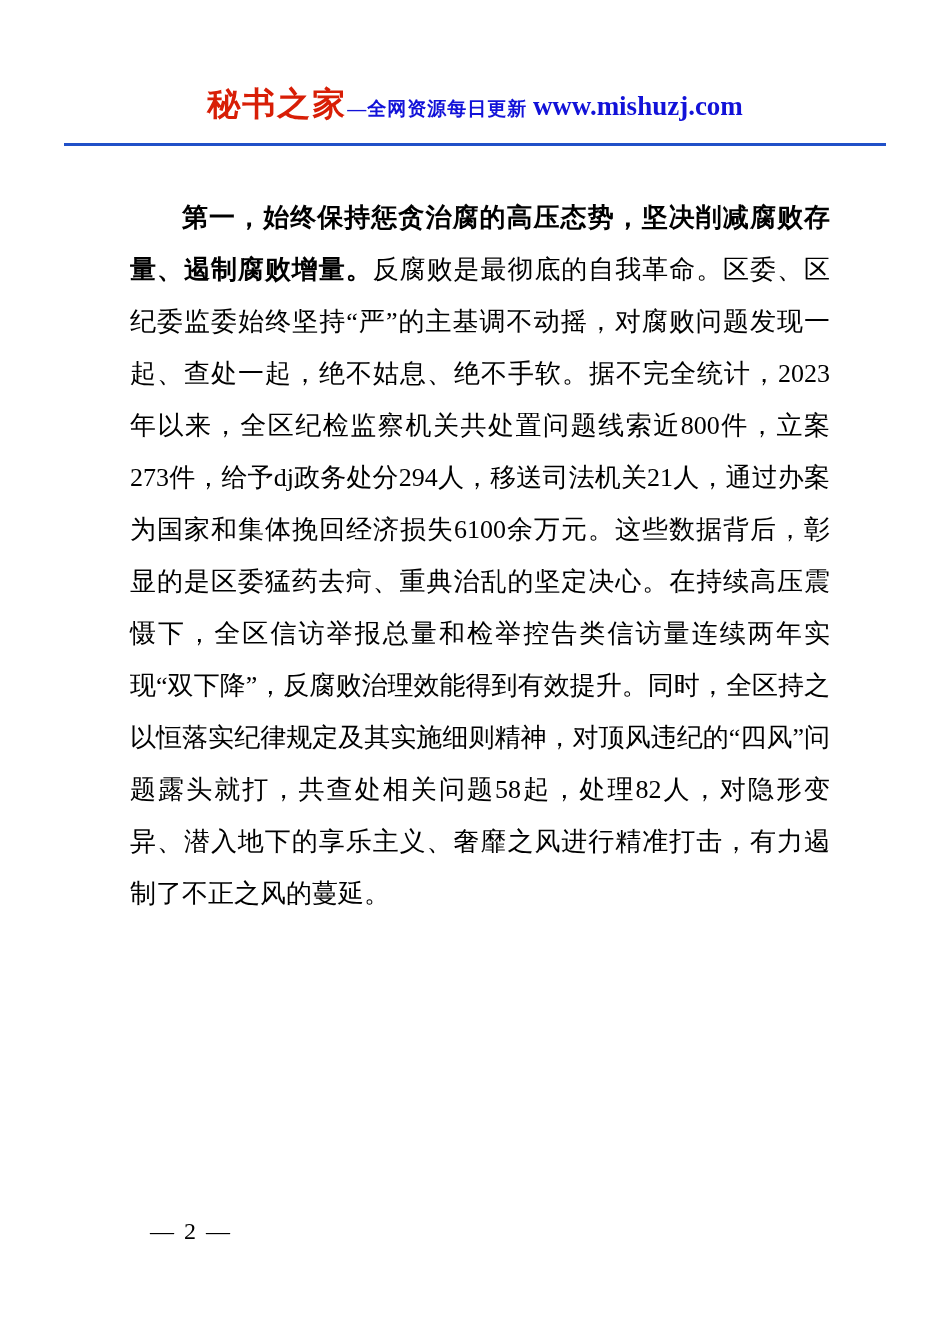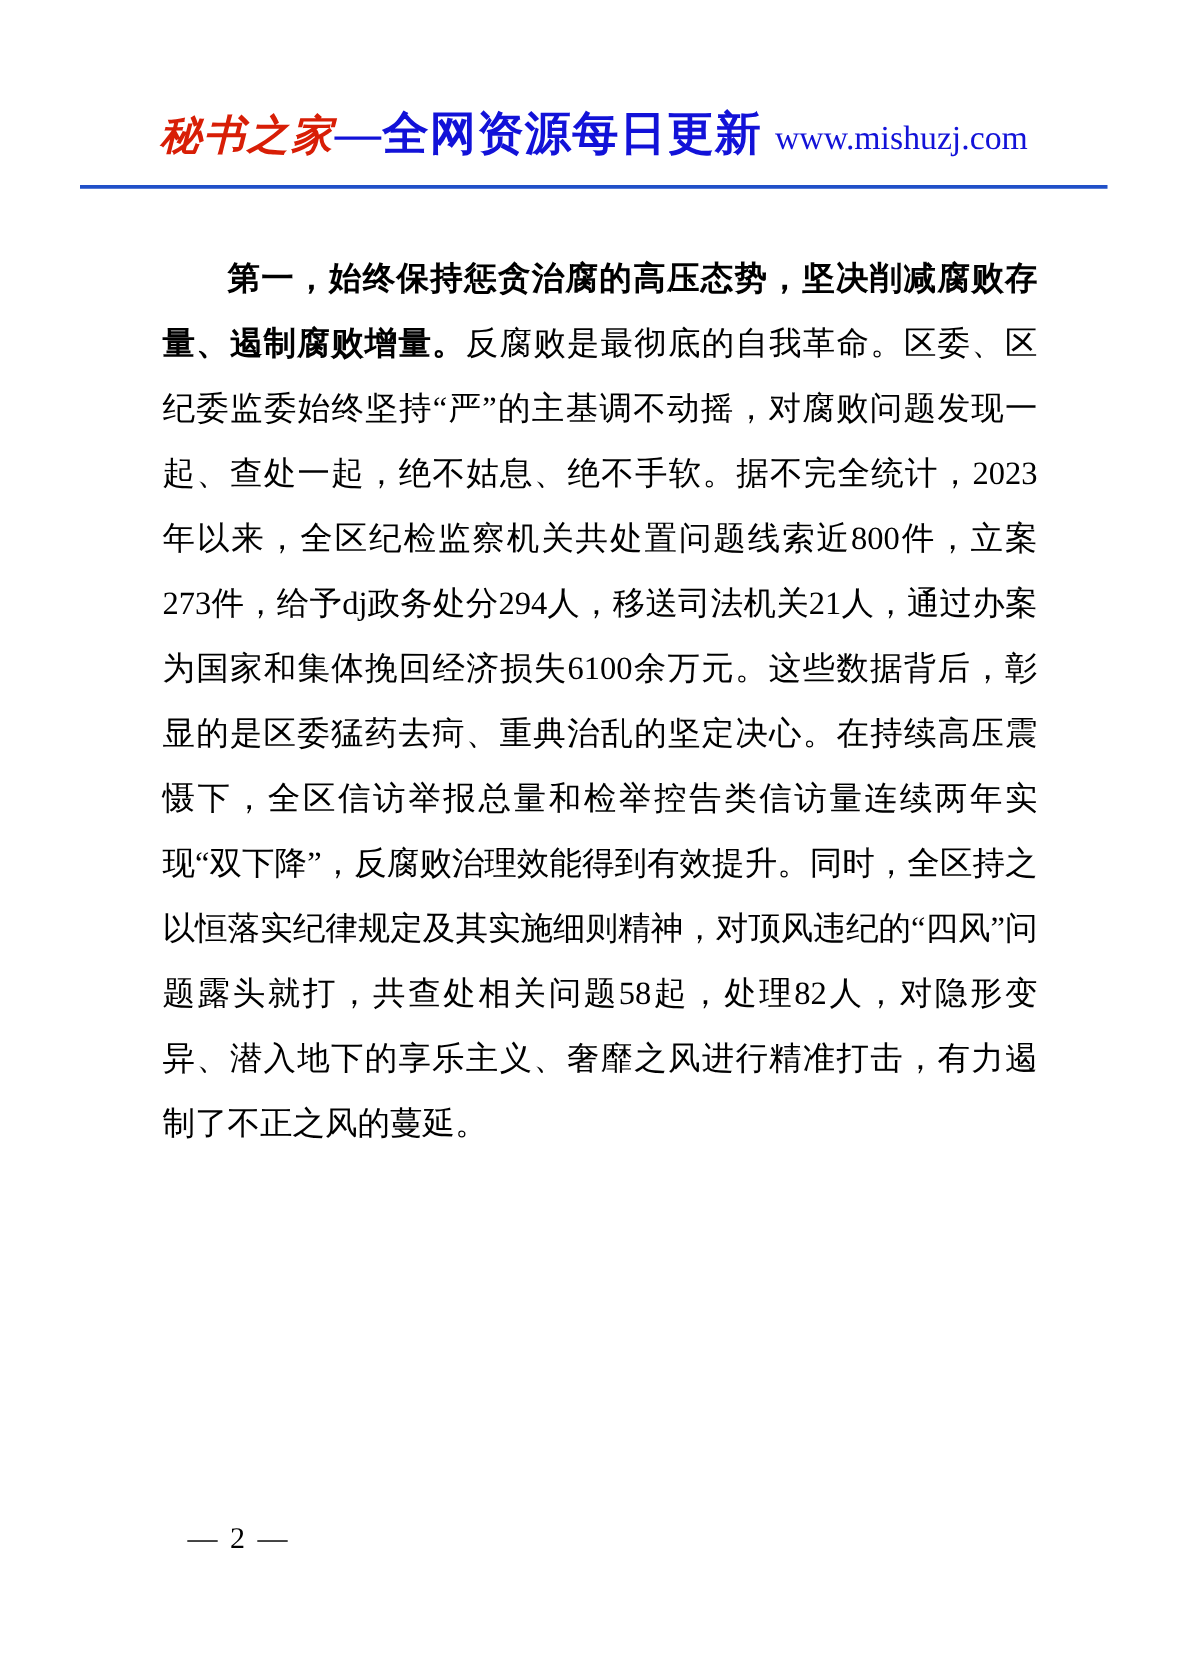--- a/index.html
+++ b/index.html
@@ -22,33 +22,32 @@
   }
   .page-header {
     padding-top: 82px;
     text-align: center;
     white-space: nowrap;
   }
   .site-name {
     color: var(--brand-red);
     font-size: 33px;
     font-weight: bold;
-    font-style: italic;
     letter-spacing: 2px;
   }
   .tagline {
     color: var(--brand-blue);
-    font-size: 37px;
+    font-size: 19px;
     font-weight: bold;
     letter-spacing: 1px;
   }
   .site-url {
     color: var(--brand-blue);
     font-size: 27px;
-    font-weight: normal;
+    font-weight: bold;
     text-decoration: none;
     text-align: right;
   }
   .header-rule {
     height: 3px;
     background: var(--rule-blue);
     margin: 16px 64px 0 64px;
   }
   .doc-body {
     padding: 46px 120px 0 130px;

